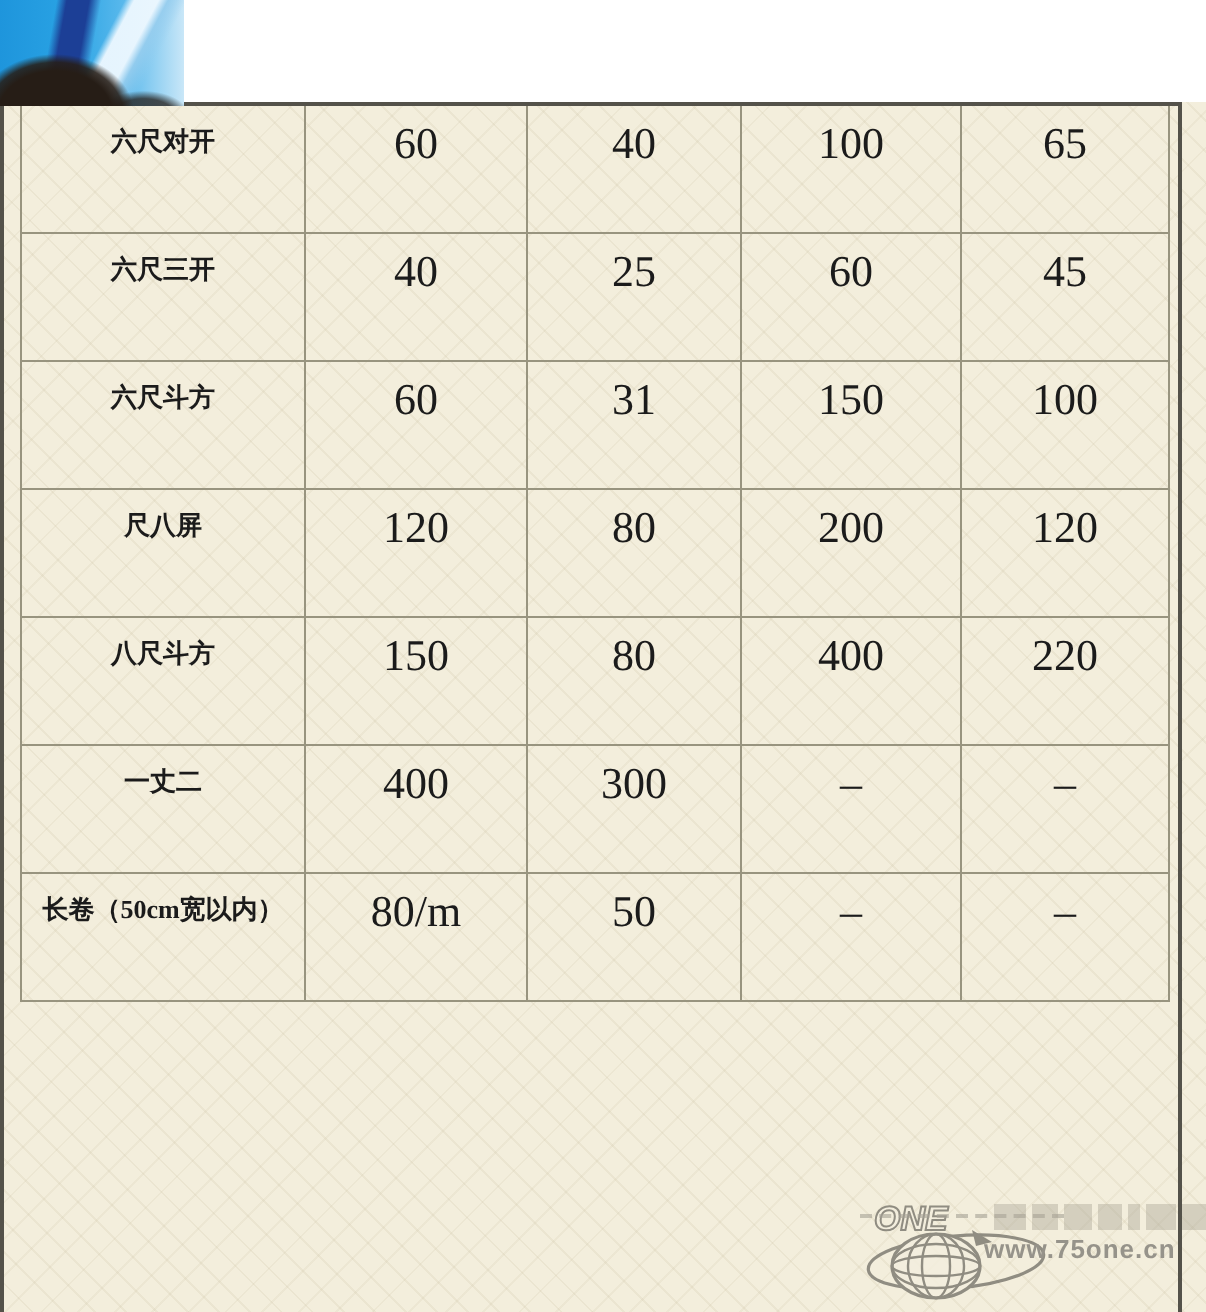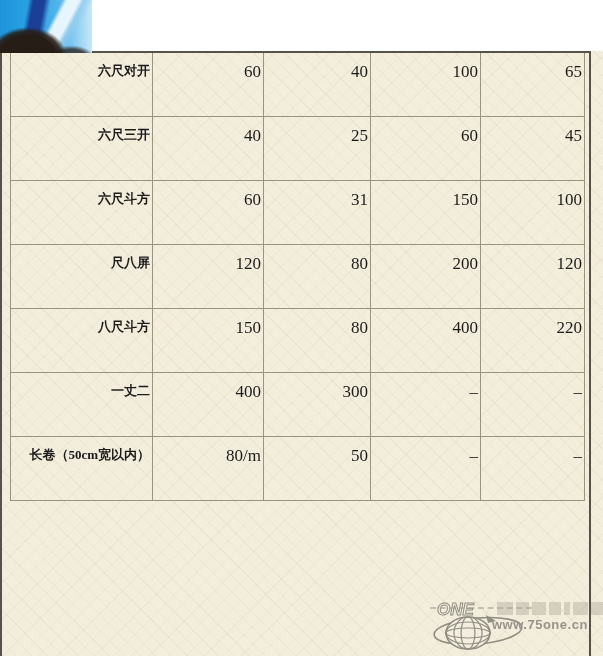--- a/index.html
+++ b/index.html
@@ -37,34 +37,33 @@
     position:absolute;left:10px;top:2px;
     border-collapse:collapse;table-layout:fixed;width:574px;
   }
   table.grid td{
     border:1px solid #98947f;
     height:55px;
     vertical-align:top;
     padding:8px 2px 0 2px;
     color:#1b1b1b;
     overflow:hidden;
-    text-align:right;
   }
   table.grid tr:first-child td{border-top:none;}
   td.label{
     text-align:center;
     font-family:"Liberation Serif","DejaVu Serif",serif;
     font-weight:bold;
     font-size:13px;
     line-height:20px;
   }
   td.num{
     text-align:center;
     font-family:"Liberation Serif","DejaVu Serif",serif;
-    font-size:17px;
+    font-size:22px;
     line-height:22px;
   }
   table.grid tr:nth-child(n+10) td.label{font-size:12px;letter-spacing:0;}
   
   .wm-logo{position:absolute;left:430px;top:546px;width:98px;height:58px;opacity:.8;}
   .wm-dash{
     position:absolute;left:430px;top:556px;width:102px;height:0;
     border-top:2px dashed #a6a296;opacity:.6;
   }
   .wm-bars{position:absolute;left:497px;top:551px;width:106px;height:14px;display:flex;gap:3px;opacity:.42;}

